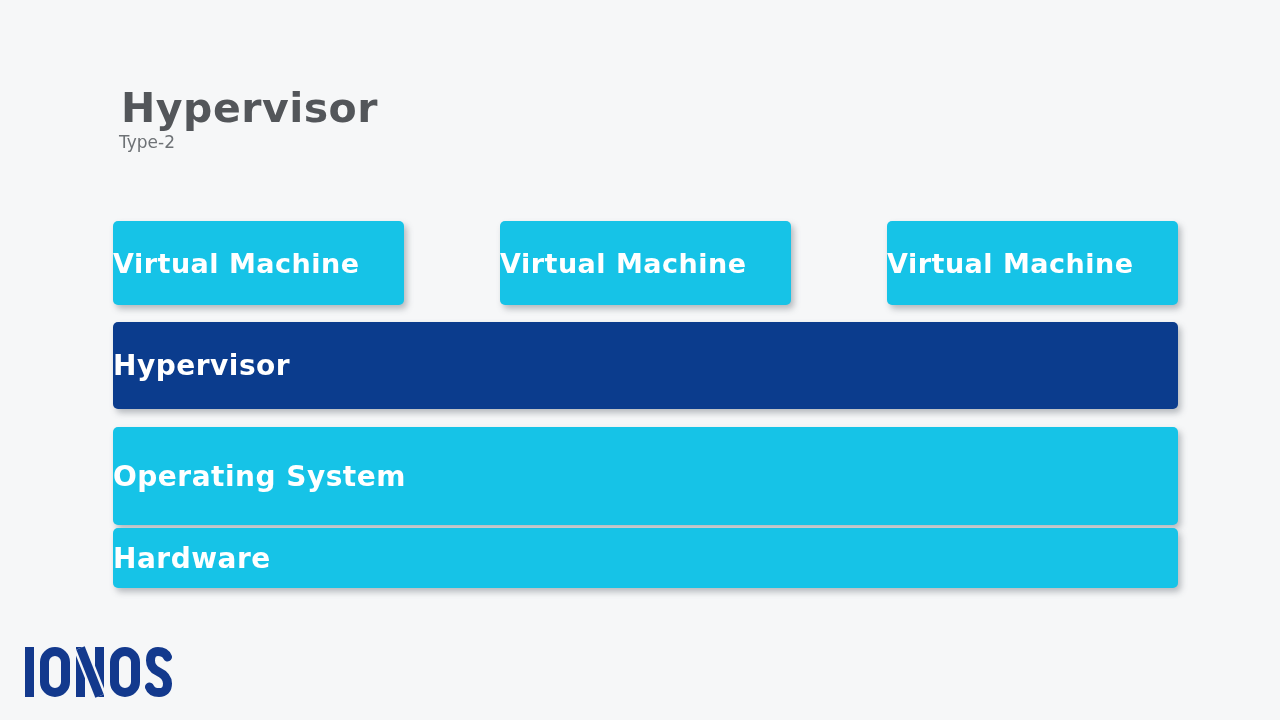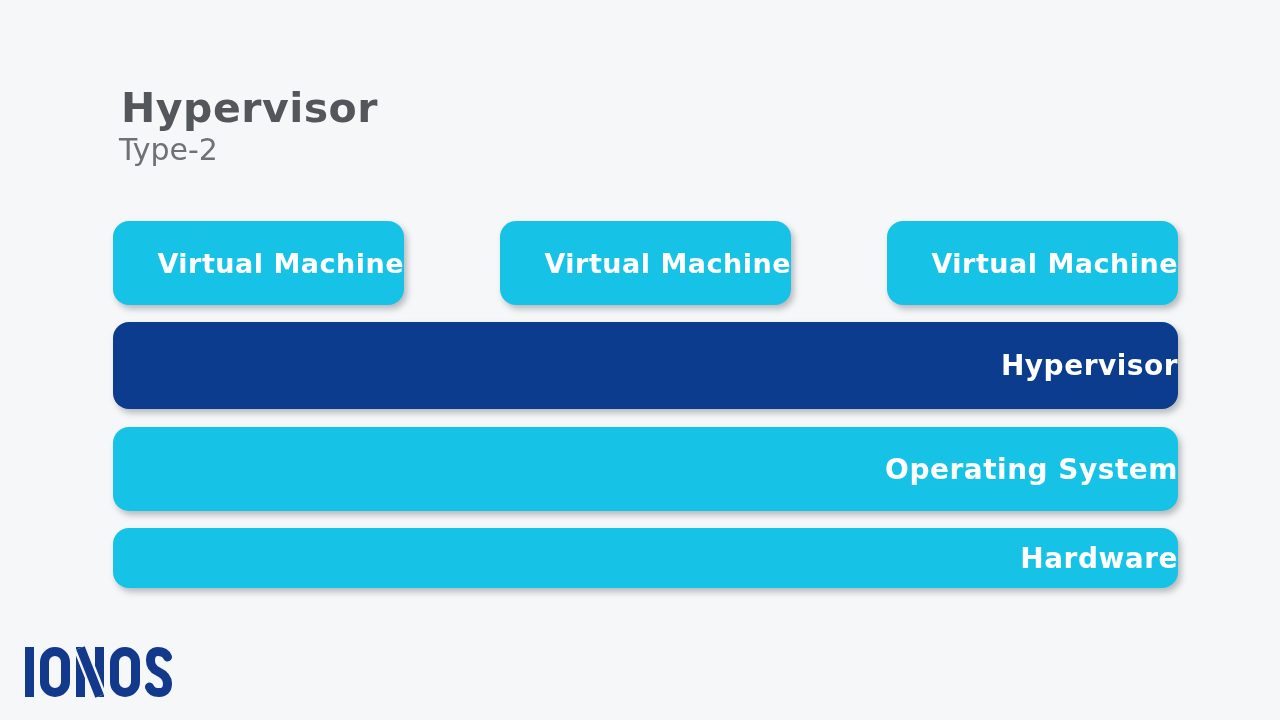--- a/index.html
+++ b/index.html
@@ -17,32 +17,32 @@
     top: 84px;
     font-size: 41px;
     font-weight: bold;
     color: var(--title-text, #53565a);
     letter-spacing: 0.5px;
   }
   .page-subtitle {
     position: absolute;
     left: 119px;
     top: 132px;
-    font-size: 30px;
+    font-size: 17px;
     font-weight: normal;
     color: var(--subtitle-text, #6e7276);
     text-align: center;
   }
 
   .box {
-    border-radius: 16px;
+    border-radius: 5px;
     box-shadow: 3px 4px 6px rgba(105, 110, 120, 0.45);
     display: flex;
     align-items: center;
-    justify-content: flex-end;
+    justify-content: flex-start;
     color: var(--box-text, #ffffff);
     font-weight: bold;
     letter-spacing: 0.5px;
   }
 
   .vm-row {
     position: absolute;
     left: 113px;
     top: 221px;
     width: 1065px;
@@ -58,21 +58,21 @@
 
   .layer {
     position: absolute;
     left: 113px;
     width: 1065px;
     font-size: 28px;
   }
   .layer.cyan { background: var(--cyan, #16c3e7); }
   .layer.dark { background: var(--dark-blue, #0b3c8d); }
   .layer-hypervisor { top: 322px; height: 87px; }
-  .layer-os        { top: 427px; height: 84px; }
+  .layer-os        { top: 427px; height: 98px; }
   .layer-hardware  { top: 528px; height: 60px; }
 
   .brand-logo {
     position: absolute;
     left: 25px;
     top: 645px;
     width: 147px;
     height: 54px;
   }
   .brand-logo .stroke {

